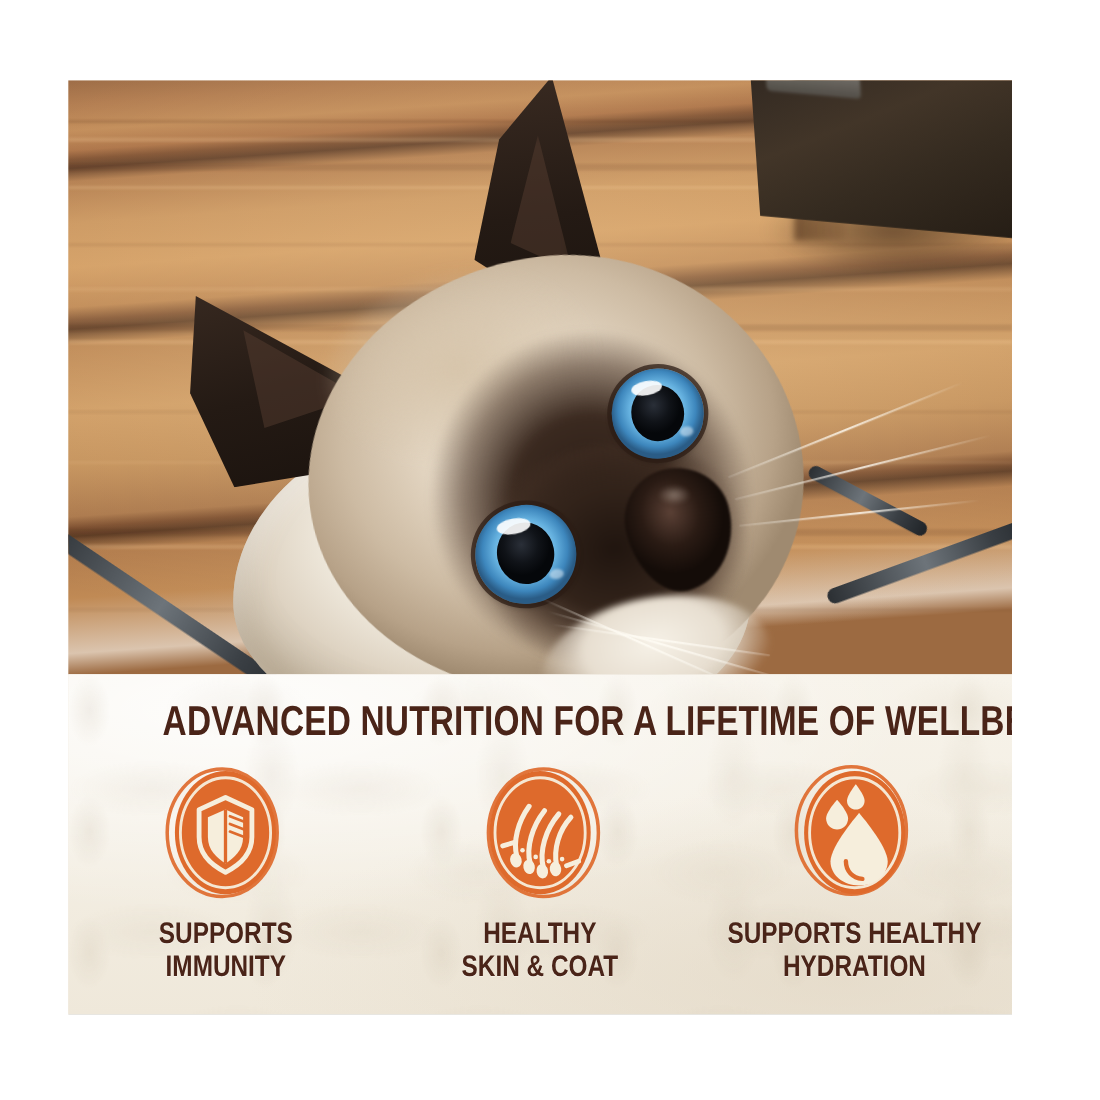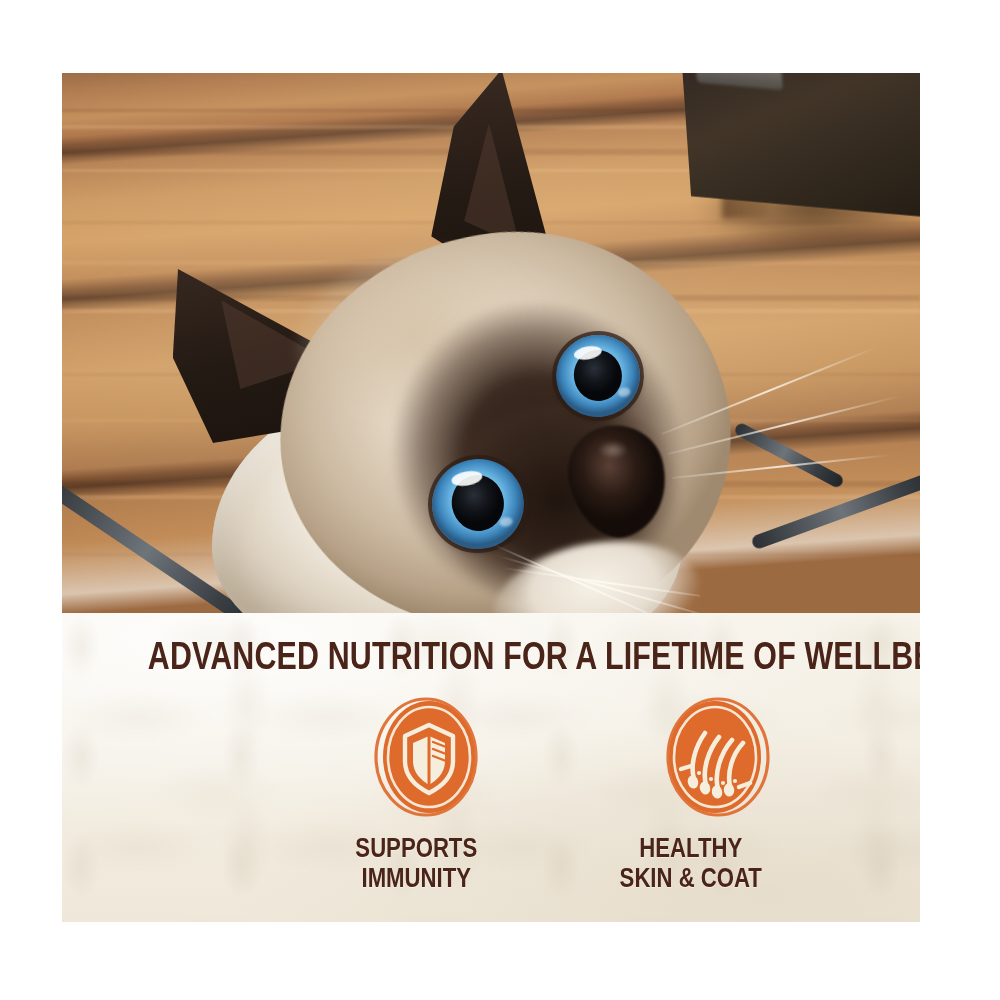--- a/index.html
+++ b/index.html
@@ -190,21 +190,21 @@
     color:#4a2418;
     transform:scaleX(.80);
     white-space:nowrap;
     text-shadow:0 1px 0 rgba(255,255,255,.5);
   }
 
   #features{
     position:absolute;left:0;top:82px;width:858px;height:220px;
     display:flex;align-items:flex-start;justify-content:center;
   }
-  .feature{width:286px;display:flex;flex-direction:column;align-items:flex-end;}
+  .feature{width:286px;display:flex;flex-direction:column;align-items:center;}
   .badge{position:relative;width:124px;height:124px;}
   .badge svg{display:block;width:124px;height:124px;}
   .flabel{
     margin-top:14px;text-align:center;
     font-family:"Liberation Sans",sans-serif;
     font-weight:700;font-size:27px;line-height:1.12;
     color:#4a2418;
     transform:scaleX(.82);
     white-space:nowrap;
     text-shadow:0 1px 0 rgba(255,255,255,.45);
@@ -334,17 +334,34 @@
                   <circle cx="82" cy="86" r="2.1"></circle>
               </g>
             </svg>
           </div>
           <div class="flabel">
             <span>HEALTHY</span><br>
             <span>SKIN &amp; COAT</span>
           </div>
         </div>
 
+        <div class="feature">
+          <div class="badge">
+            <svg viewBox="0 0 124 124" aria-hidden="true">
+              <ellipse cx="62" cy="62" rx="46" ry="56" fill="#DE6A2C"></ellipse>
+              <ellipse cx="59" cy="60" rx="50" ry="58" fill="none" stroke="#DE6A2C" stroke-width="3.2" opacity=".92"></ellipse>
+              <ellipse cx="62" cy="62" rx="41" ry="50" fill="none" stroke="#F6EEDC" stroke-width="2.6" opacity=".95"></ellipse>
+              <path d="M66 44 C66 44 92 74 92 88 C92 101 80 110 66 110 C52 110 40 101 40 88 C40 74 66 44 66 44 Z" fill="#F6EEDC"></path>
+              <path d="M54 88 C54 97 60 103 69 104" fill="none" stroke="#DE6A2C" stroke-width="4" stroke-linecap="round"></path>
+              <path d="M46 32 C46 32 56 43 56 49 C56 55 51 59 46 59 C41 59 36 55 36 49 C36 43 46 32 46 32 Z" fill="#F6EEDC"></path>
+              <path d="M63 18 C63 18 71 28 71 33 C71 38 67 41 63 41 C59 41 55 38 55 33 C55 28 63 18 63 18 Z" fill="#F6EEDC"></path>
+            </svg>
+          </div>
+          <div class="flabel">
+            <span>SUPPORTS HEALTHY</span><br>
+            <span>HYDRATION</span>
+          </div>
+        </div>
 
       </div>
     </div>
   </div>
 </div>
 
 </body></html>

